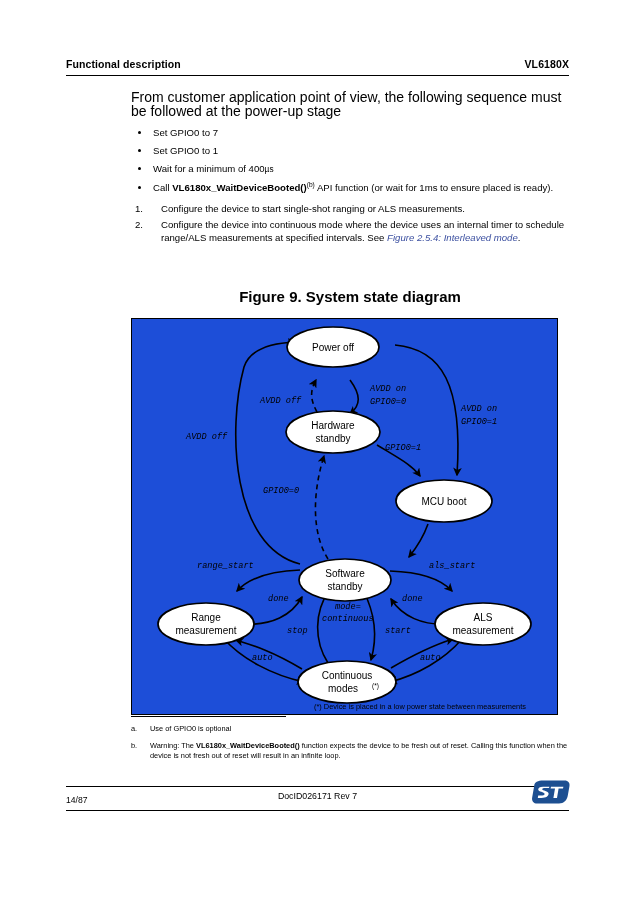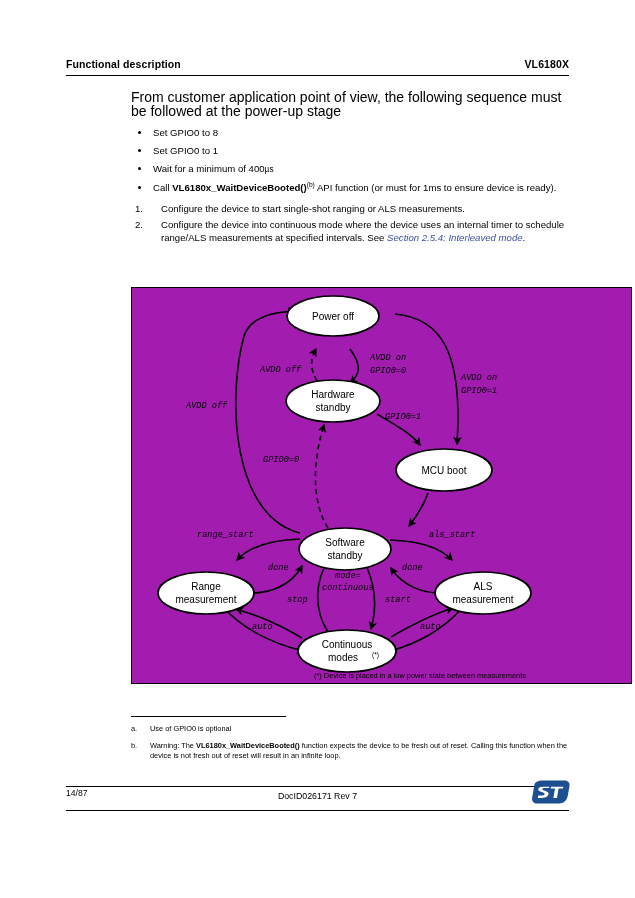--- a/index.html
+++ b/index.html
@@ -108,25 +108,25 @@
   .fig-caption {
     position: absolute;
     left: 131px; top: 288px;
     width: 438px;
     text-align: center;
     font-size: 15px;
     font-weight: bold;
   }
   .fig-box {
     position: absolute;
-    left: 131px; top: 287px;
-    width: 501px; height: 397px;
+    left: 131px; top: 318px;
+    width: 427px; height: 397px;
     border: 1.3px solid #000;
     box-sizing: border-box;
-    background: #a21caf;
+    background: #1d4ed8;
   }
   .fig-box svg { display: block; }
 
   .node-label {
     font-family: "Liberation Sans", sans-serif;
     font-size: 10px;
     fill: #000;
     text-anchor: middle;
   }
   .edge-label {
@@ -195,21 +195,21 @@
     background: #000;
   }
   .footer {
     position: absolute;
     left: 66px; top: 788px;
     width: 503px;
     height: 22px;
     font-size: 8.6px;
   }
   .footer .pageno {
-    position: absolute; left: 0; top: 0;
+    position: absolute; left: 0; top: 7px;
   }
   .footer .docid {
     position: absolute; left: 0; top: 3px;
     width: 503px;
     text-align: center;
     font-weight: normal;
     font-size: 8.8px;
   }
   .footer-rule-bot {
     position: absolute;
@@ -234,45 +234,45 @@
   </div>
   <div class="header-rule"></div>
 
   <div class="body-col">
 
     <p class="para">From customer application point of view, the following sequence must be followed at the power-up stage</p>
 
     <ul class="bullets">
       <li>
         <span class="dot"></span>
-        <span>Set GPIO0 to 8</span>
+        <span>Set GPIO0 to 7</span>
       </li>
       <li>
         <span class="dot"></span>
         <span>Set GPIO0 to 1</span>
       </li>
       <li>
         <span class="dot"></span>
         <span>Wait for a minimum of 400</span><span class="tiny-sub">µs</span>
       </li>
       <li>
         <span class="dot"></span>
-        <span>Call </span><span class="bold">VL6180x_WaitDeviceBooted()</span><span class="sup">(b)</span><span> API function (or must for 1ms to ensure device is ready).</span>
+        <span>Call </span><span class="bold">VL6180x_WaitDeviceBooted()</span><span class="sup">(b)</span><span> API function (or wait for 1ms to ensure placed is ready).</span>
       </li>
     </ul>
 
 
     <ol class="numlist">
       <li>
         <span class="num">1.</span>
         <span>Configure the device to start single-shot ranging or ALS measurements.</span>
       </li>
       <li>
         <span class="num">2.</span>
-        <span>Configure the device into continuous mode where the device uses an internal timer to schedule range/ALS measurements at specified intervals. See </span><span class="link">Section 2.5.4: Interleaved mode</span><span>.</span>
+        <span>Configure the device into continuous mode where the device uses an internal timer to schedule range/ALS measurements at specified intervals. See </span><span class="link">Figure 2.5.4: Interleaved mode</span><span>.</span>
       </li>
     </ol>
 
   </div>
 
   <div class="fig-caption">Figure 9. System state diagram</div>
 
   <div class="fig-box">
     <svg width="425" height="395" viewBox="0 0 425 395" xmlns="http://www.w3.org/2000/svg">
       <defs>

